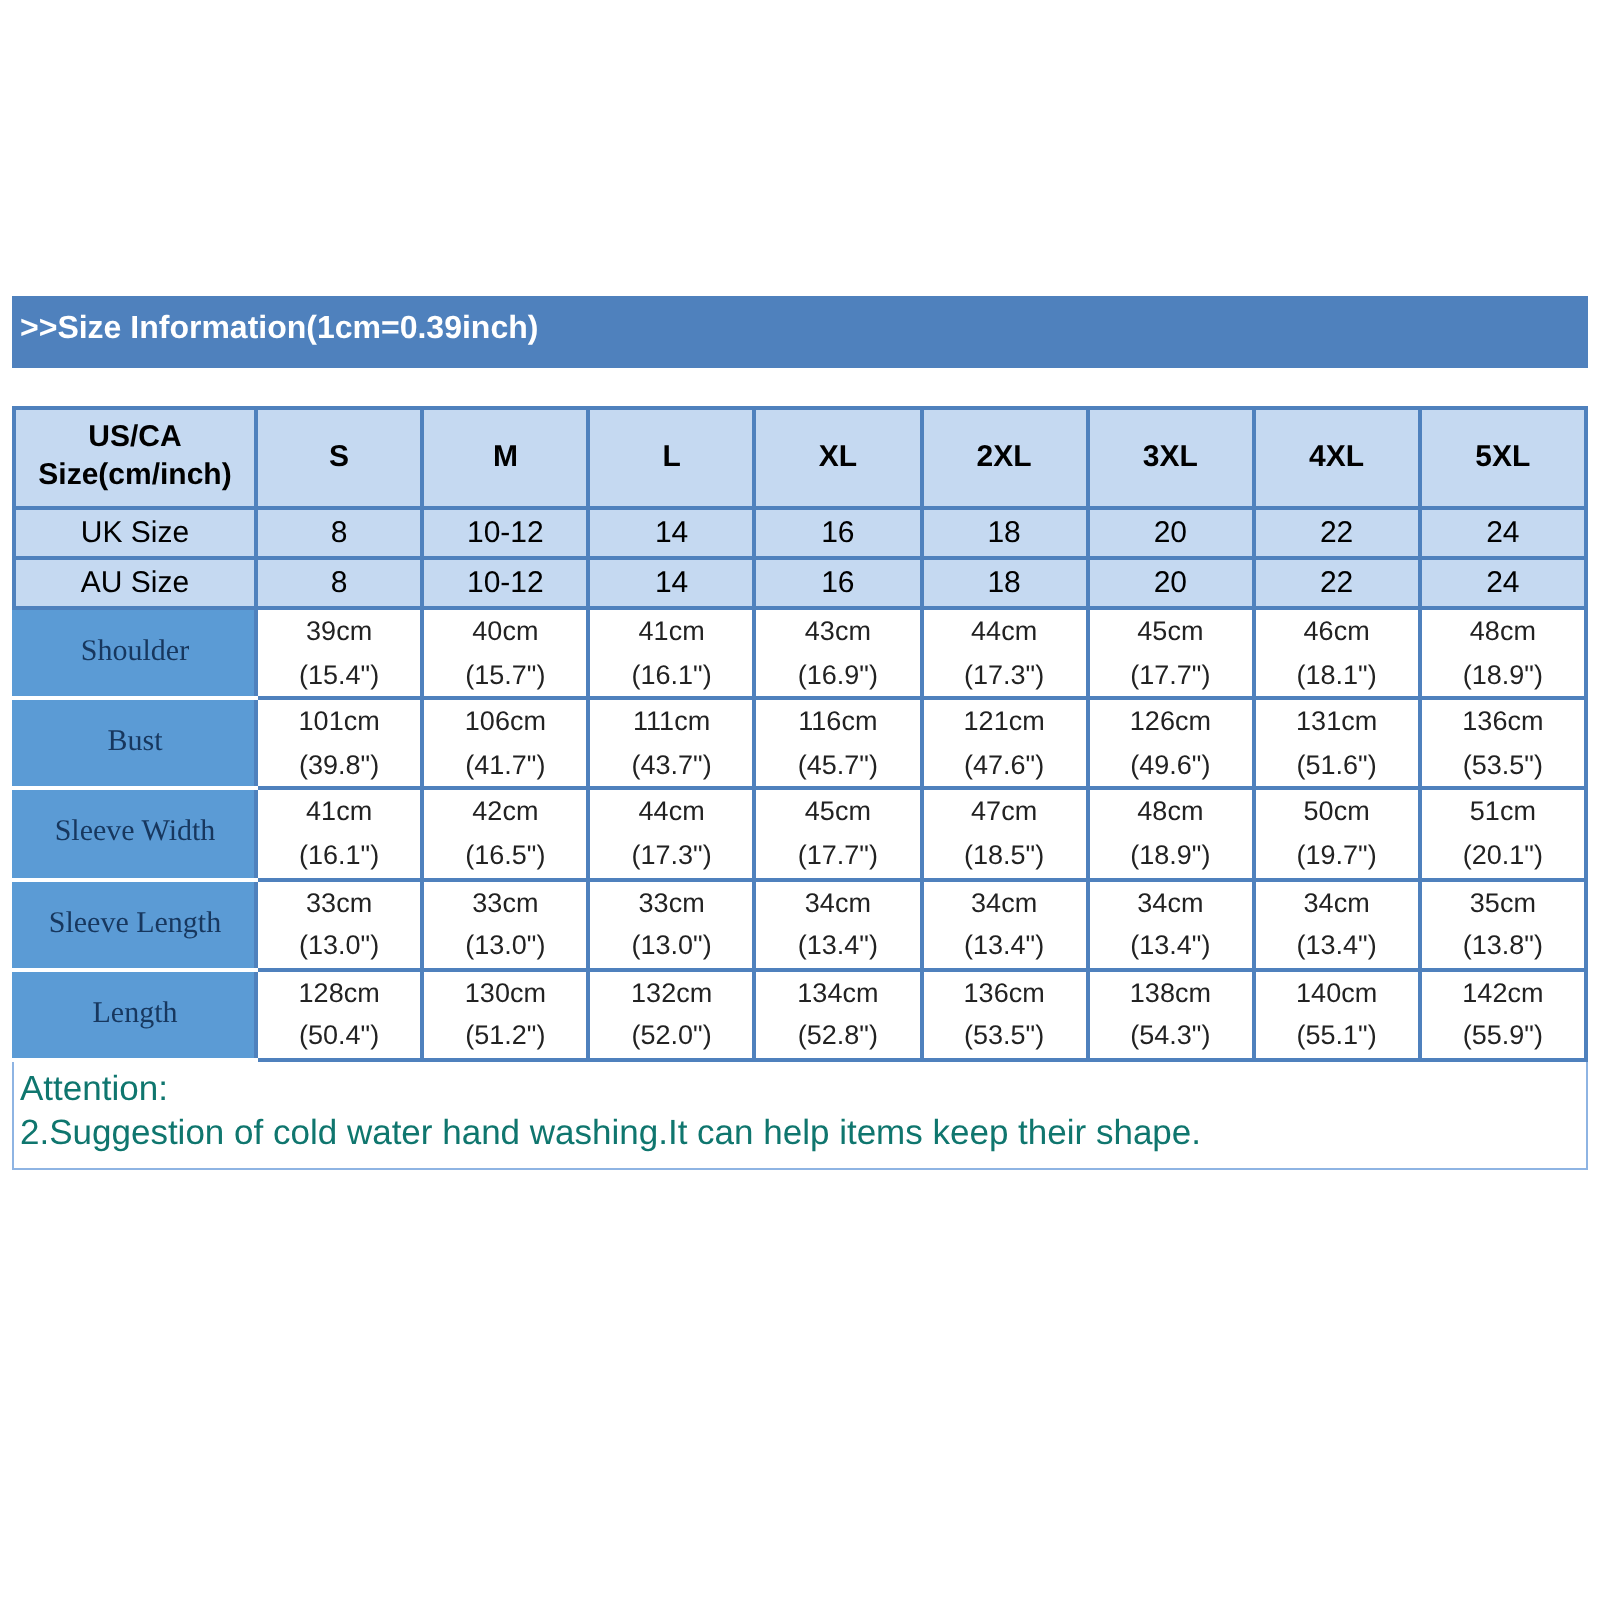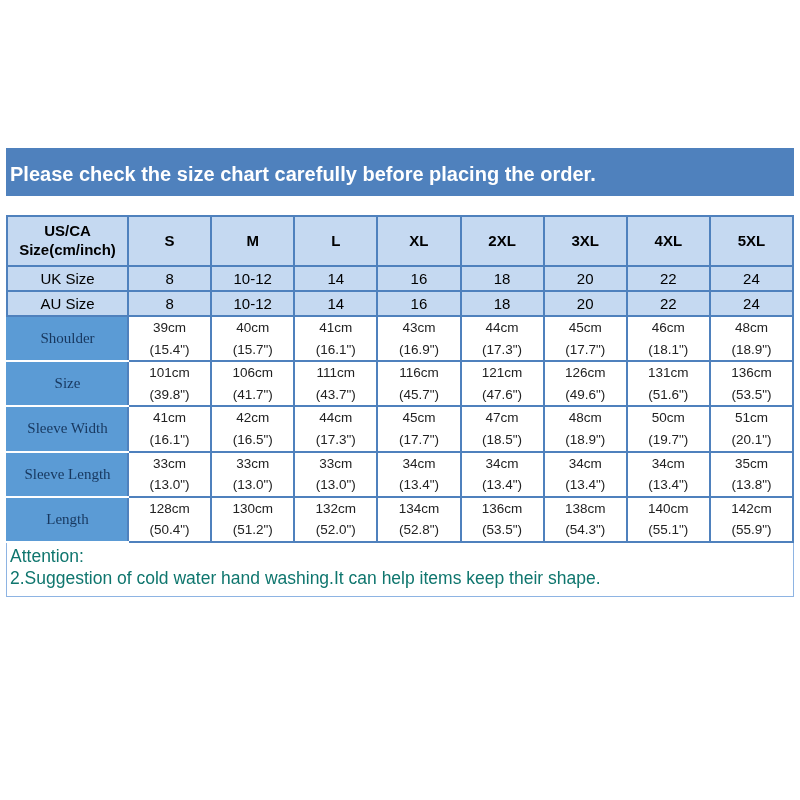--- a/index.html
+++ b/index.html
@@ -47,21 +47,21 @@
     font-size:17.5px;color:#0f766e;line-height:1.27;
   }
   .attention p{margin:0}
 </style>
 </head>
 <body>
 
 <div class="sheet">
 
   <div class="banner">
-    <span class="banner-subtitle">Please check the size chart carefully before placing the order.</span>
+    <span class="banner-title">&gt;&gt;Size Information(1cm=0.39inch)</span>
   </div>
 
   <table class="size-table">
     <colgroup>
       <col style="width:121px">
       <col>
         <col>
         <col>
         <col>
         <col>
@@ -110,21 +110,21 @@
           <td><span>39cm</span><br><span>(15.4")</span></td>
           <td><span>40cm</span><br><span>(15.7")</span></td>
           <td><span>41cm</span><br><span>(16.1")</span></td>
           <td><span>43cm</span><br><span>(16.9")</span></td>
           <td><span>44cm</span><br><span>(17.3")</span></td>
           <td><span>45cm</span><br><span>(17.7")</span></td>
           <td><span>46cm</span><br><span>(18.1")</span></td>
           <td><span>48cm</span><br><span>(18.9")</span></td>
         </tr>
         <tr class="mrow">
-          <th>Size</th>
+          <th>Bust</th>
           <td><span>101cm</span><br><span>(39.8")</span></td>
           <td><span>106cm</span><br><span>(41.7")</span></td>
           <td><span>111cm</span><br><span>(43.7")</span></td>
           <td><span>116cm</span><br><span>(45.7")</span></td>
           <td><span>121cm</span><br><span>(47.6")</span></td>
           <td><span>126cm</span><br><span>(49.6")</span></td>
           <td><span>131cm</span><br><span>(51.6")</span></td>
           <td><span>136cm</span><br><span>(53.5")</span></td>
         </tr>
         <tr class="mrow">

